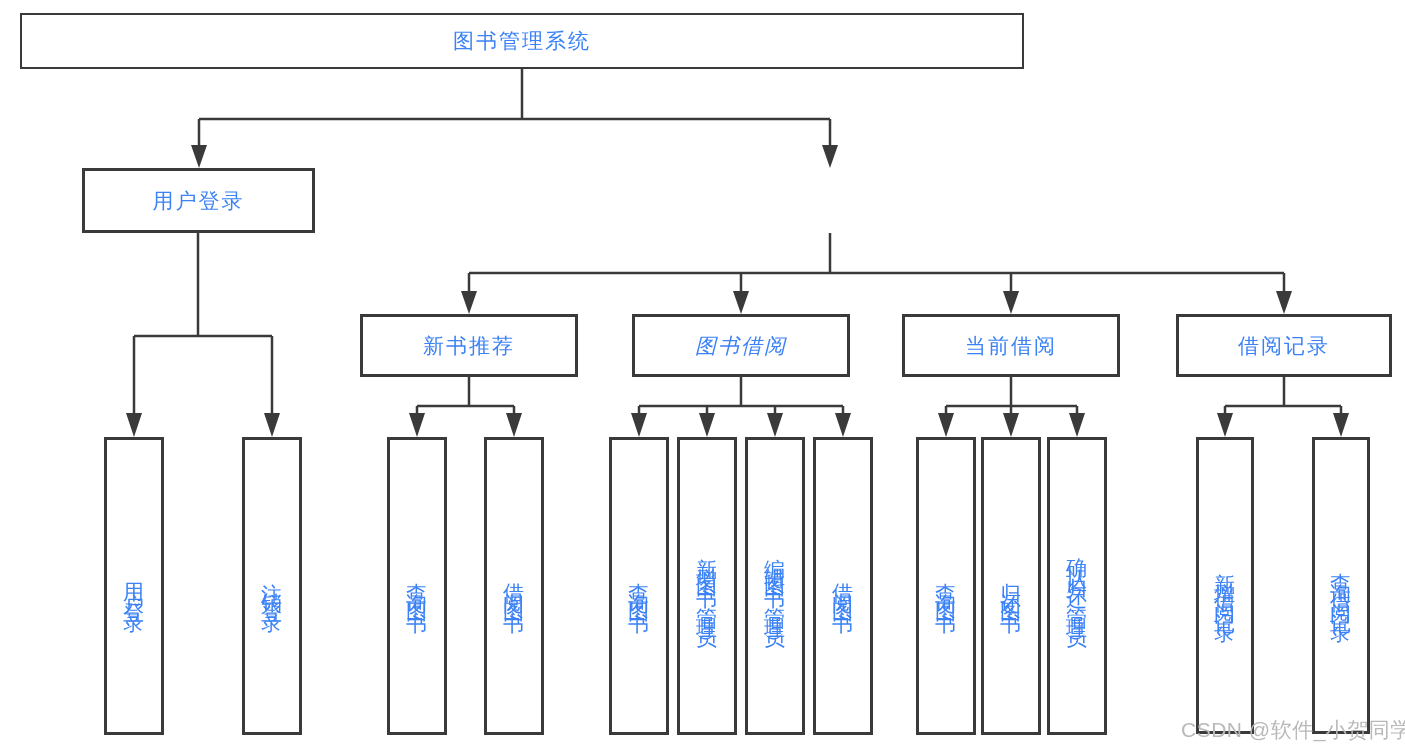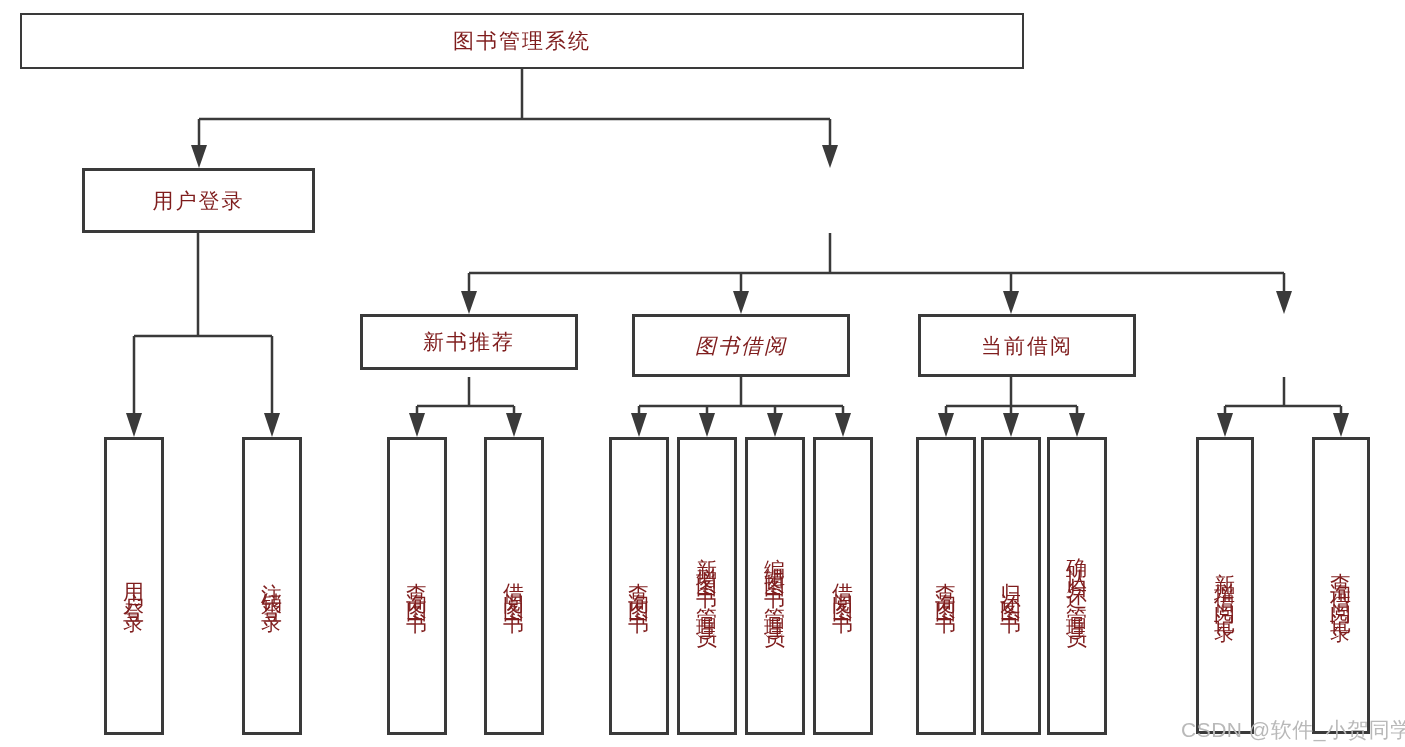--- a/index.html
+++ b/index.html
@@ -15,21 +15,21 @@
     position: absolute;
     left: 0; top: 0;
     width: 1405px; height: 747px;
     z-index: 1;
   }
   .node {
     position: absolute;
     box-sizing: border-box;
     background: #ffffff;
     border: 3px solid #3a3a3a;
-    color: #7f1d1d;
+    color: #3b82f6;
     display: flex;
     align-items: center;
     justify-content: center;
     text-align: center;
     z-index: 2;
   }
   .node.root { border-width: 2px; }
   .node.h {
     font-size: 21px;
     letter-spacing: 2px;
@@ -95,23 +95,24 @@
       <polygon points="1069,413 1085,413 1077,437"></polygon>
       <polygon points="1217,413 1233,413 1225,437"></polygon>
       <polygon points="1333,413 1349,413 1341,437"></polygon>
     </g>
   </svg>
 
   <div class="node root h" style="left:20px; top:13px; width:1004px; height:56px;">图书管理系统</div>
 
   <div class="node h" style="left:82px; top:168px; width:233px; height:65px;">用户登录</div>
 
-  <div class="node h" style="left:360px; top:314px; width:218px; height:56px;">新书推荐</div>
+  <div class="node h" style="left:360px; top:314px; width:218px; height:63px;">新书推荐</div>
   <div class="node h" style="left:632px; top:314px; width:218px; height:63px;font-style:italic;">图书借阅</div>
-  <div class="node h" style="left:902px; top:314px; width:218px; height:63px;margin-left:16px;">当前借阅</div>
+  <div class="node h" style="left:902px; top:314px; width:218px; height:63px;">当前借阅</div>
+  <div class="node h" style="left:1176px; top:314px; width:216px; height:63px;">借阅记录</div>
 
   <div class="node v" style="left:104px; top:437px; width:60px; height:298px;">用户登录</div>
   <div class="node v" style="left:242px; top:437px; width:60px; height:298px;">注销登录</div>
 
   <div class="node v" style="left:387px; top:437px; width:60px; height:298px;">查询图书</div>
   <div class="node v" style="left:484px; top:437px; width:60px; height:298px;">借阅图书</div>
 
   <div class="node v" style="left:609px; top:437px; width:60px; height:298px;">查询图书</div>
   <div class="node v" style="left:677px; top:437px; width:60px; height:298px;">新增图书（管理员）</div>
   <div class="node v" style="left:745px; top:437px; width:60px; height:298px;">编辑图书（管理员）</div>

